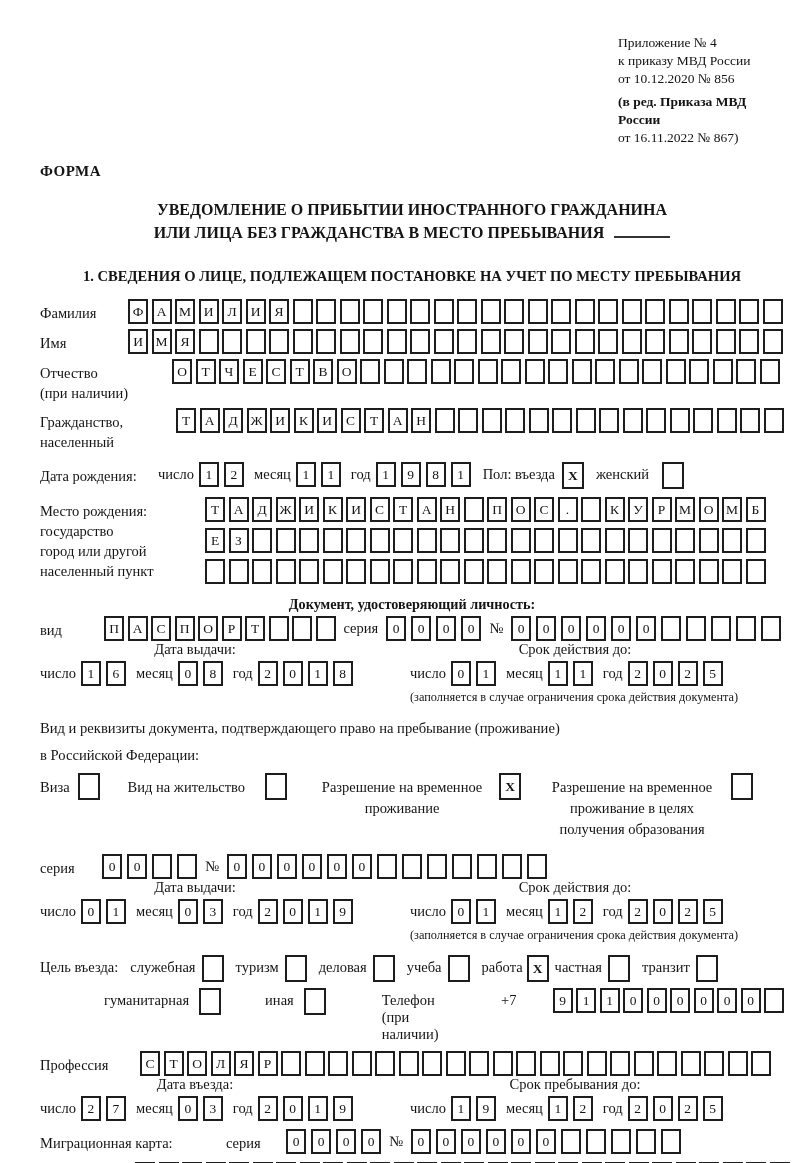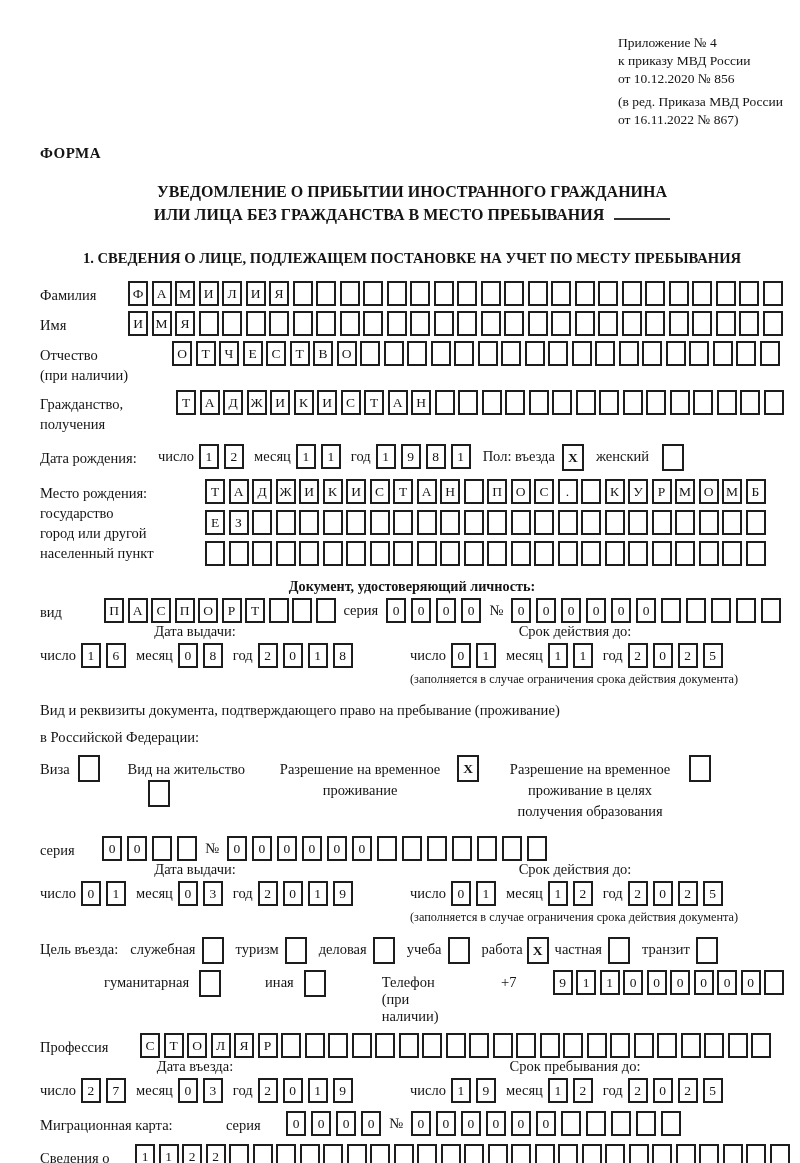--- a/index.html
+++ b/index.html
@@ -8,21 +8,21 @@
     height: 1163px;
     background: #ffffff;
     color: #141414;
     font-family: "Liberation Serif", "DejaVu Serif", serif;
     overflow: hidden;
   }
   .page { padding: 34px 16px 0 40px; width: 800px; }
 
   
   .hdr { margin-left: 578px; font-size: 13.5px; line-height: 18px; }
-  .hdr .rev { margin-top: 5px; }
+  .hdr .rev { margin-top: 5px; font-weight: bold; }
   .forma { font-weight: bold; font-size: 15px; margin-top: 16px; padding-right: 18px; letter-spacing: .5px; }
 
   
   .title { text-align: center; font-weight: bold; font-size: 16px; line-height: 23px; margin-top: 18px; }
   .blank-line { display: inline-block; width: 56px; border-bottom: 2px solid #333; height: 13px; margin-left: 10px; }
 
   .sec-head { text-align: center; font-weight: bold; font-size: 14.6px; margin-top: 24px; white-space: nowrap; }
 
   
   .frow { display: flex; align-items: flex-start; margin-top: 5px; }
@@ -196,21 +196,21 @@
         <span class="cell"></span>
         <span class="cell"></span>
         <span class="cell"></span>
         <span class="cell"></span>
       </span>
   </div>
 
   <div class="frow">
     <span class="flabel w136">
       <span>Гражданство,</span><br>
-      <span>получения</span>
+      <span>населенный</span>
     </span>
     <span class="cells">
         <span class="cell">Т</span>
         <span class="cell">А</span>
         <span class="cell">Д</span>
         <span class="cell">Ж</span>
         <span class="cell">И</span>
         <span class="cell">К</span>
         <span class="cell">И</span>
         <span class="cell">С</span>
@@ -442,21 +442,21 @@
   <div class="plain-line">Вид и реквизиты документа, подтверждающего право на пребывание (проживание)</div>
   <div class="plain-line" style="margin-top:0;">в Российской Федерации:</div>
 
   <div class="res-opts">
     <span class="res-opt">
       <span class="olabel">Виза</span>
       <span class="cells cb">
           <span class="cell"></span>
         </span>
     </span>
-    <span class="res-opt" style="margin-left:28px;flex-direction:column;">
+    <span class="res-opt" style="margin-left:28px;">
       <span class="olabel">Вид на жительство</span>
       <span class="cells cb" style="margin-left:20px;">
           <span class="cell"></span>
         </span>
     </span>
     <span class="res-opt" style="margin-left:26px;">
       <span class="olabel center" style="width:178px;">Разрешение на временное проживание</span>
       <span class="cells cb">
           <span class="cell">X</span>
         </span>

